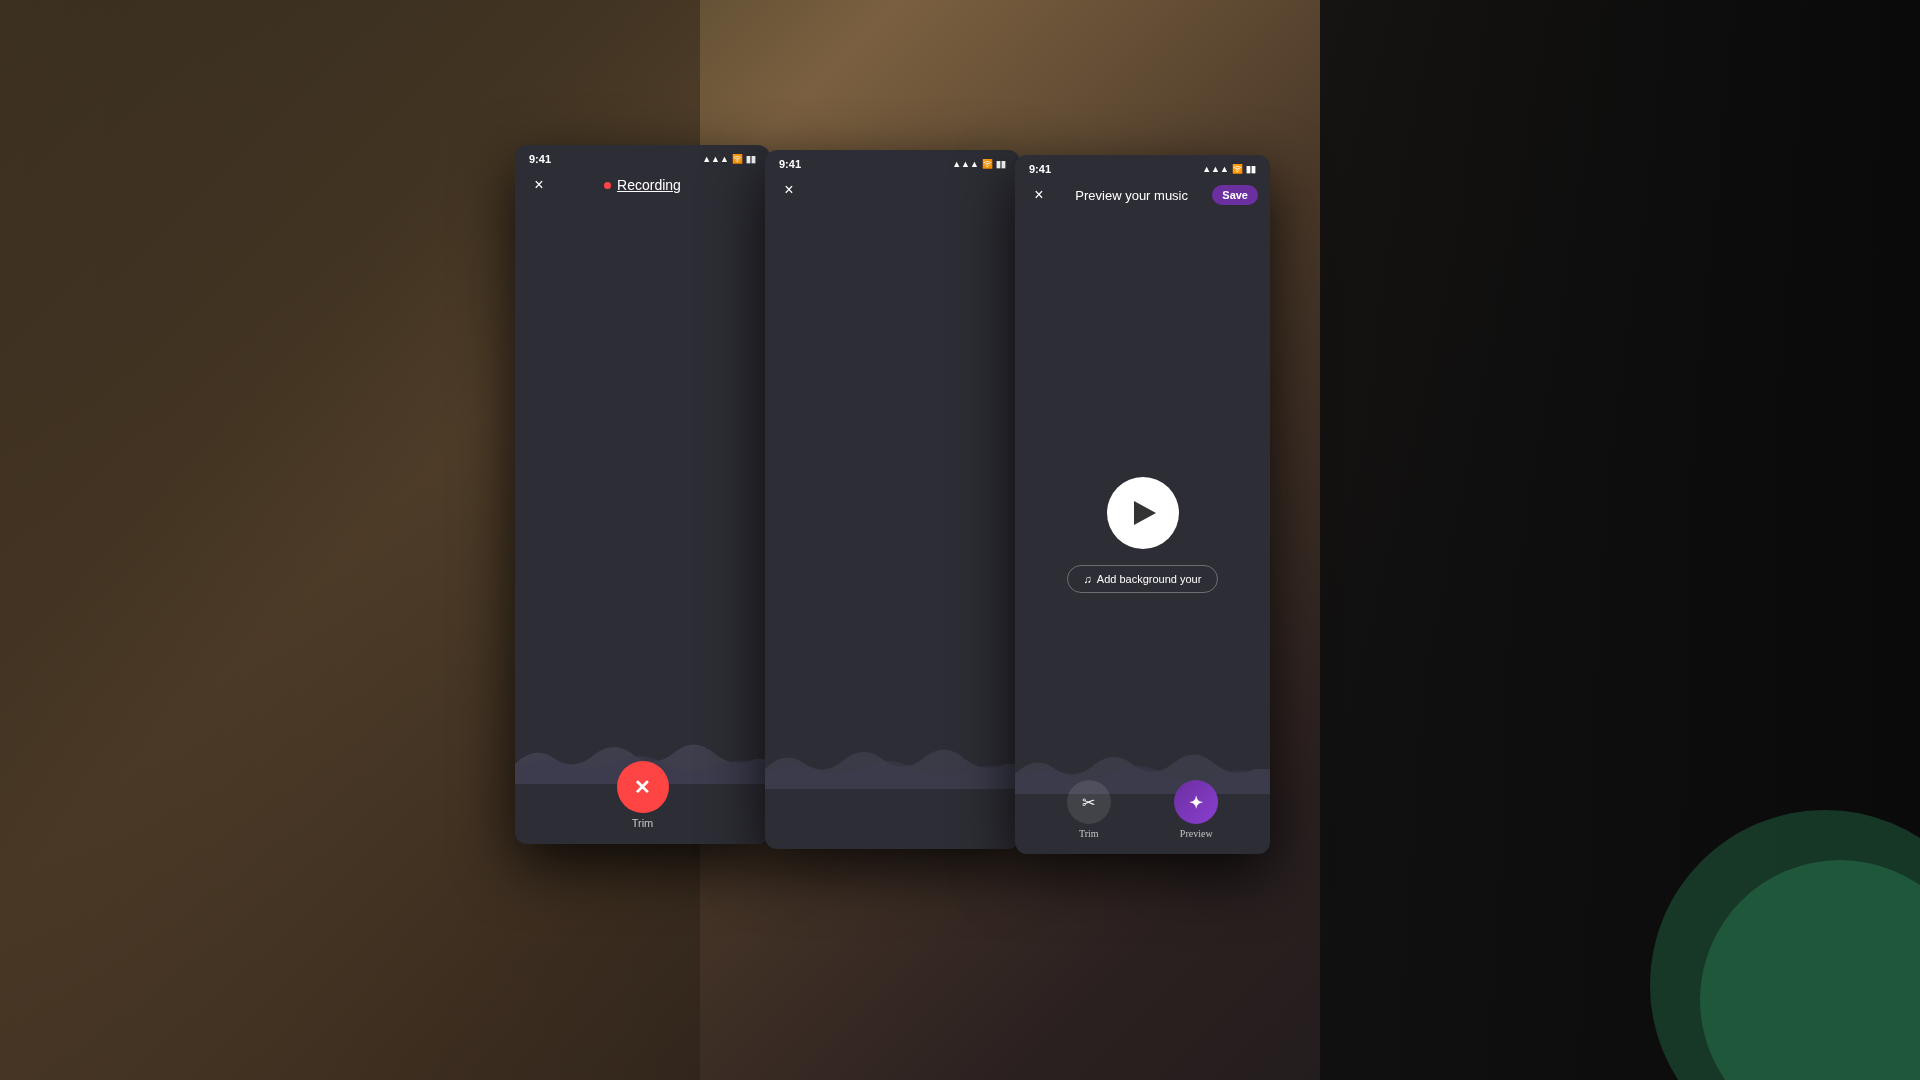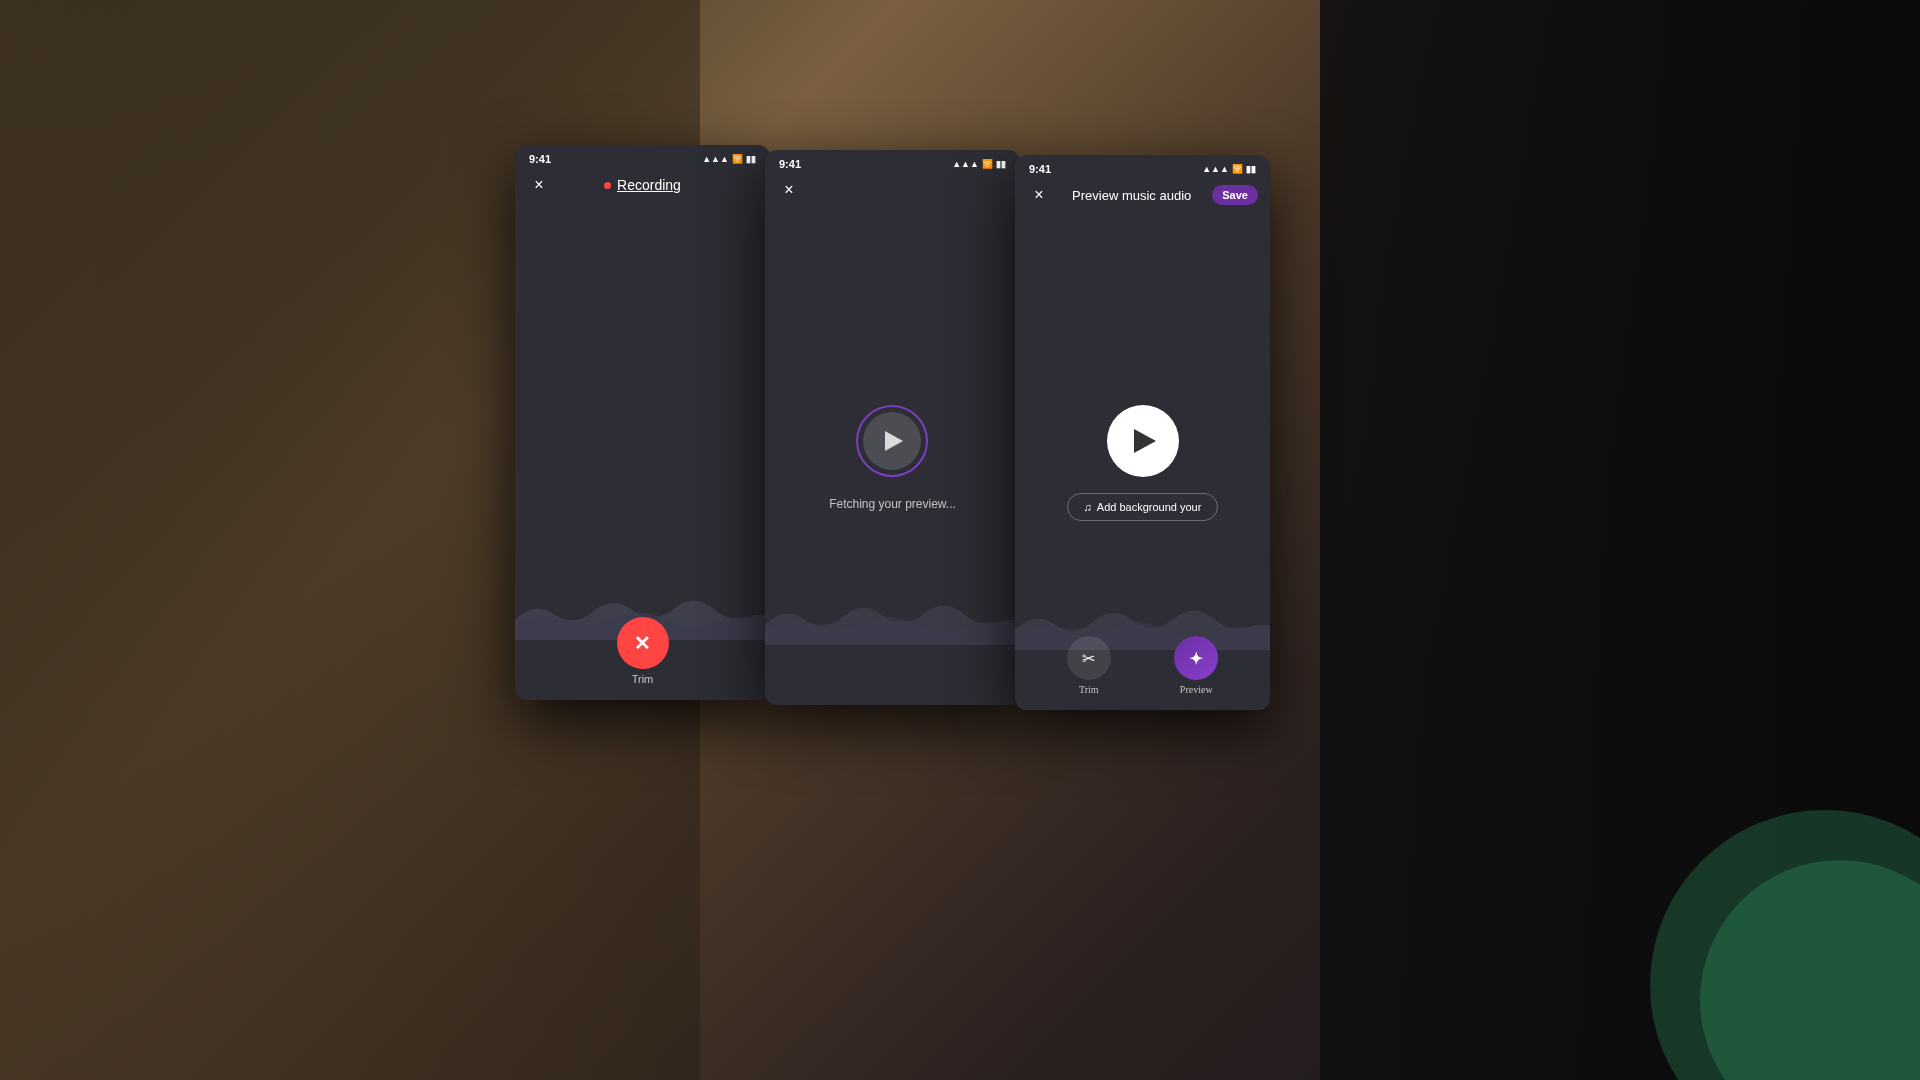--- a/index.html
+++ b/index.html
@@ -48,21 +48,21 @@
       top: 145px;
       left: 515px;
       display: flex;
       gap: 0;
       z-index: 10;
     }
 
     
     .phone {
       width: 255px;
-      height: 555px;
+      height: 699px;
       background: #2d2d35;
       border-radius: 12px;
       overflow: hidden;
       position: relative;
       display: flex;
       flex-direction: column;
       box-shadow: 0 20px 60px rgba(0,0,0,0.8);
     }
 
     .phone:nth-child(2) {
@@ -417,30 +417,20 @@
       </div>
     </div>
 
     <div class="nav-bar">
       <div class="close-btn">
         <span>×</span>
       </div>
       <div style="width:24px"></div>
     </div>
 
-    <div class="phone-content">
-      <div class="play-container">
-        <div class="play-circle-outer">
-          <div class="play-circle-inner">
-            <div class="play-triangle"></div>
-          </div>
-        </div>
-        <span class="fetching-text">Fetching your preview...</span>
-      </div>
-    </div>
 
     <div class="waveform-area">
       <svg class="waveform-svg" viewBox="0 0 255 60" preserveAspectRatio="none">
         <path d="M0,40 Q20,20 40,35 Q60,48 80,30 Q100,15 120,32 Q140,45 160,28 Q180,12 200,30 Q220,45 240,35 L255,35 L255,60 L0,60 Z" fill="rgba(80,80,100,0.4)"></path>
         <path d="M0,45 Q25,30 50,40 Q75,50 100,38 Q125,25 150,40 Q175,52 200,42 Q225,32 255,40 L255,60 L0,60 Z" fill="rgba(60,60,80,0.5)"></path>
       </svg>
     </div>
   </div>
 
   <div class="phone">
@@ -451,21 +441,21 @@
         <span>▲▲▲</span>
         <span>🛜</span>
         <span>▮▮</span>
       </div>
     </div>
 
     <div class="nav-bar">
       <div class="close-btn">
         <span>×</span>
       </div>
-      <span style="color:white; font-size:13px; font-weight:500;">Preview music audio</span>
+      <span style="color:white; font-size:13px; font-weight:500;">Preview your music</span>
       <button class="save-btn">
         <span>Save</span>
       </button>
     </div>
 
     <div class="phone-content">
       <div class="play-circle-white">
         <div class="play-triangle-dark"></div>
       </div>
       <button class="add-music-btn">

